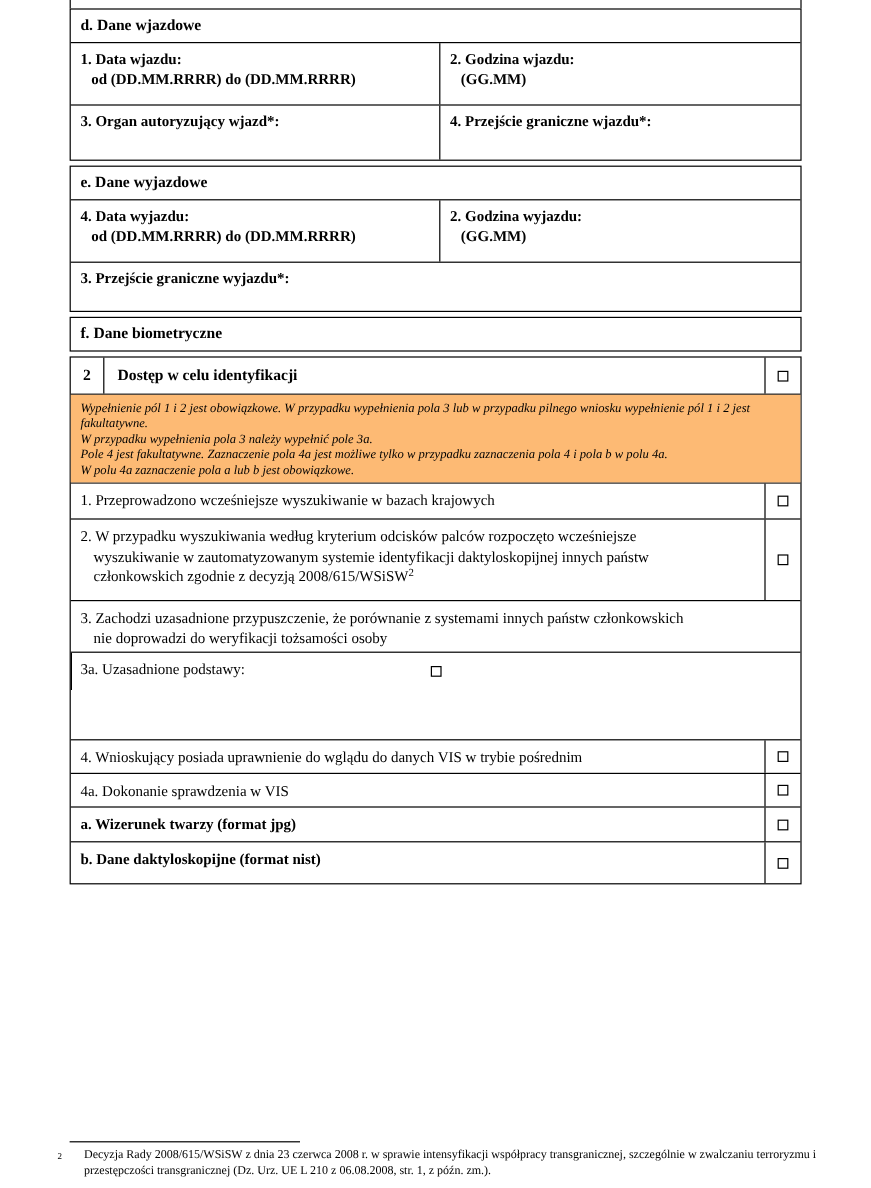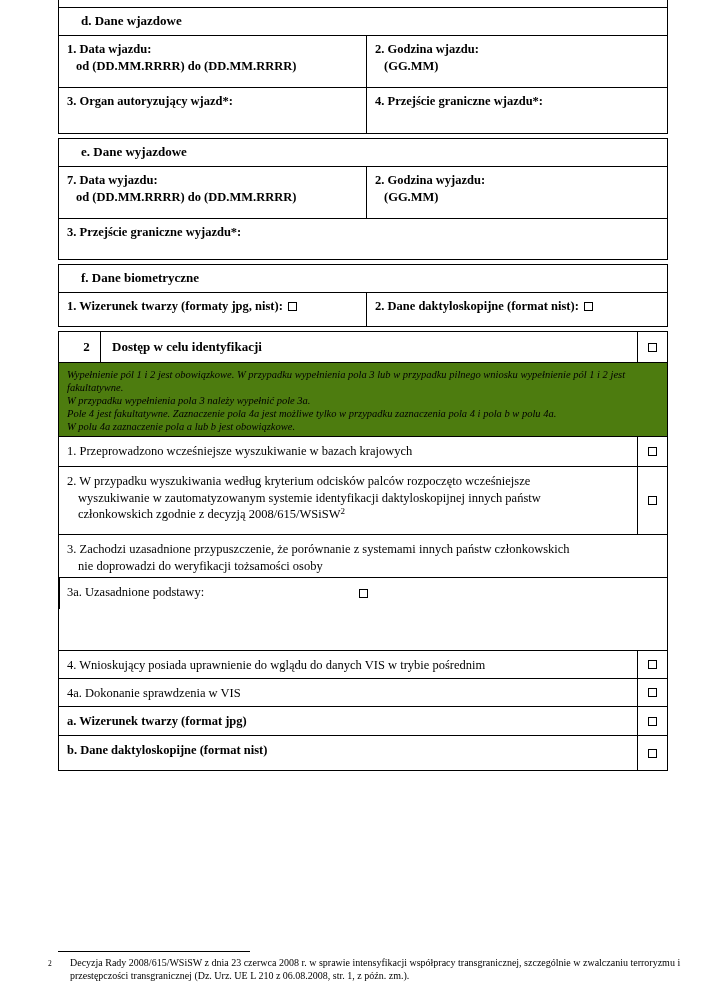--- a/index.html
+++ b/index.html
@@ -21,21 +21,21 @@
   .sec { border: 1.5px solid #000; }
   .sec.gap { margin-top: 4px; }
 
   .sec-header {
     font-weight: bold;
     font-size: 13px;
     padding: 5px 8px 4px 8px;
     height: 27px;
   }
   .row { border-top: 1.5px solid #000; display: flex; }
-  .row:first-child { border-top: none; margin-left: 14px; }
+  .row:first-child { border-top: none; }
 
   .cell {
     font-size: 12.5px;
     line-height: 17px;
     padding: 5px 8px 4px 8px;
     flex: 1;
     font-weight: bold;
   }
   .cell.lcol { width: 308px; flex: 0 0 308px; border-right: 1.5px solid #000; }
   .two-line { white-space: pre-line; padding-left: 17px; text-indent: -9px; }
@@ -53,21 +53,21 @@
     font-weight: bold; font-size: 13px;
     display: flex; align-items: center; justify-content: center;
   }
   .s2-title {
     flex: 1;
     font-weight: bold; font-size: 13px;
     display: flex; align-items: center;
     padding-left: 11px;
   }
   .instructions {
-    background: #4d7c0f;
+    background: #fdba74;
     height: 73px;
     padding: 5px 8px 4px 8px;
     font-style: italic;
     font-size: 10.5px;
     line-height: 13px;
   }
   .cbrow { display: flex; align-items: stretch; }
   .cbrow .txt {
     flex: 1;
     font-size: 12.5px;
@@ -144,37 +144,33 @@
       <div class="cell lcol">3. Organ autoryzujący wjazd*:</div>
       <div class="cell">4. Przejście graniczne wjazdu*:</div>
     </div>
   </section>
 
   <section class="sec gap">
     <div class="row">
       <div class="sec-header">e. Dane wyjazdowe</div>
     </div>
     <div class="row h52">
-      <div class="cell lcol two-line">7. Data wyjazdu:
+      <div class="cell lcol two-line">4. Data wyjazdu:
 od (DD.MM.RRRR) do (DD.MM.RRRR)</div>
       <div class="cell two-line">2. Godzina wyjazdu:
 (GG.MM)</div>
     </div>
     <div class="row h41">
       <div class="cell">3. Przejście graniczne wyjazdu*:</div>
     </div>
   </section>
 
   <section class="sec gap">
     <div class="row">
       <div class="sec-header">f. Dane biometryczne</div>
-    </div>
-    <div class="row h34">
-      <div class="cell lcol"><span>1. Wizerunek twarzy (formaty jpg, nist):</span><span class="checkbox inline"></span></div>
-      <div class="cell"><span>2. Dane daktyloskopijne (format nist):</span><span class="checkbox inline"></span></div>
     </div>
   </section>
 
   <section class="sec gap">
     <div class="row s2-header">
       <div class="s2-num">2</div>
       <div class="s2-title">Dostęp w celu identyfikacji</div>
       <div class="cb-cell">
           <span class="checkbox"></span>
         </div>

